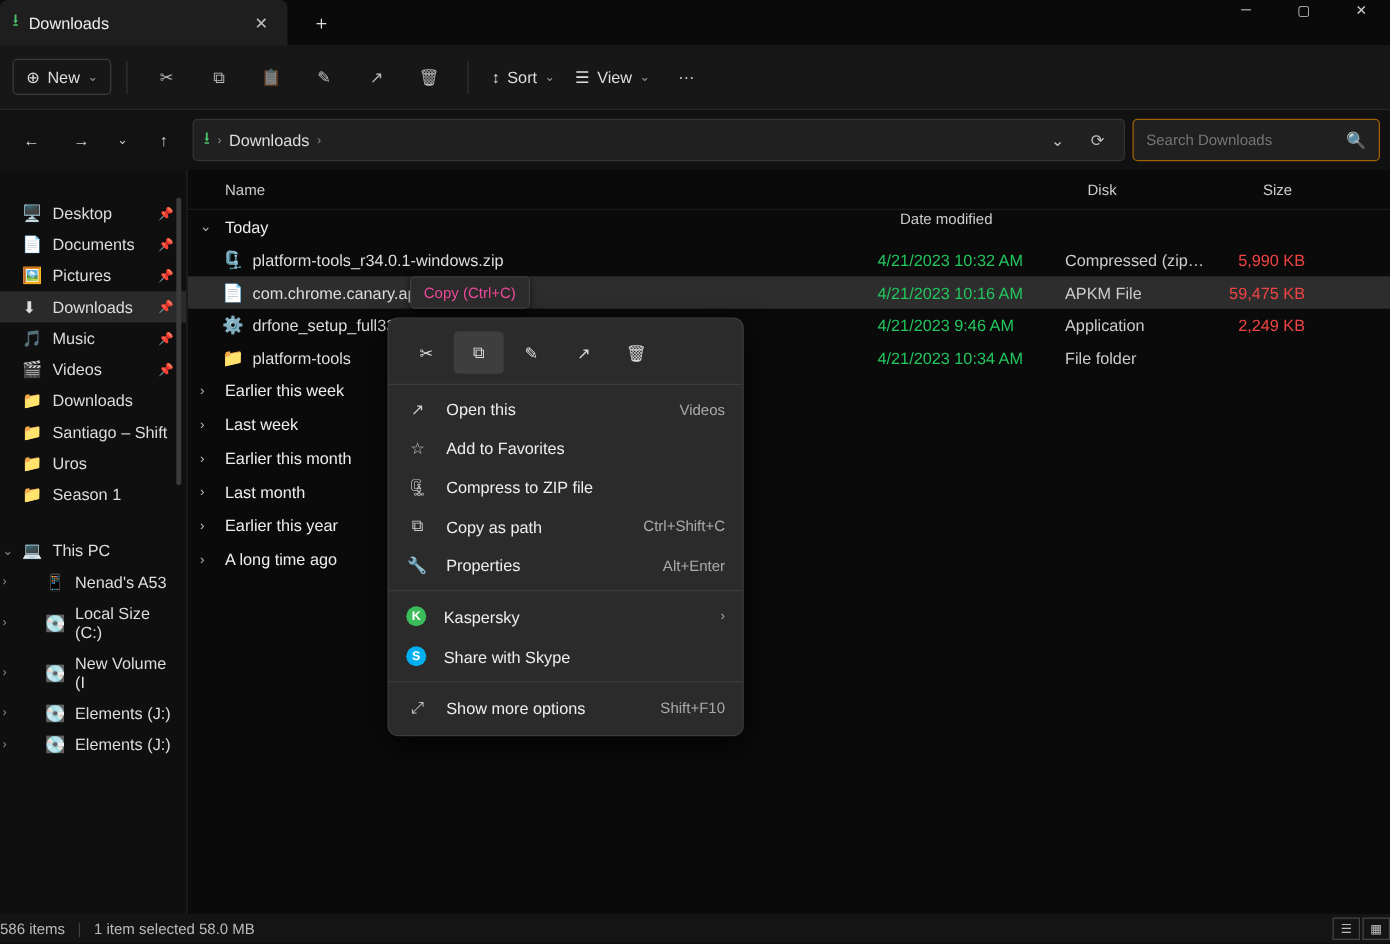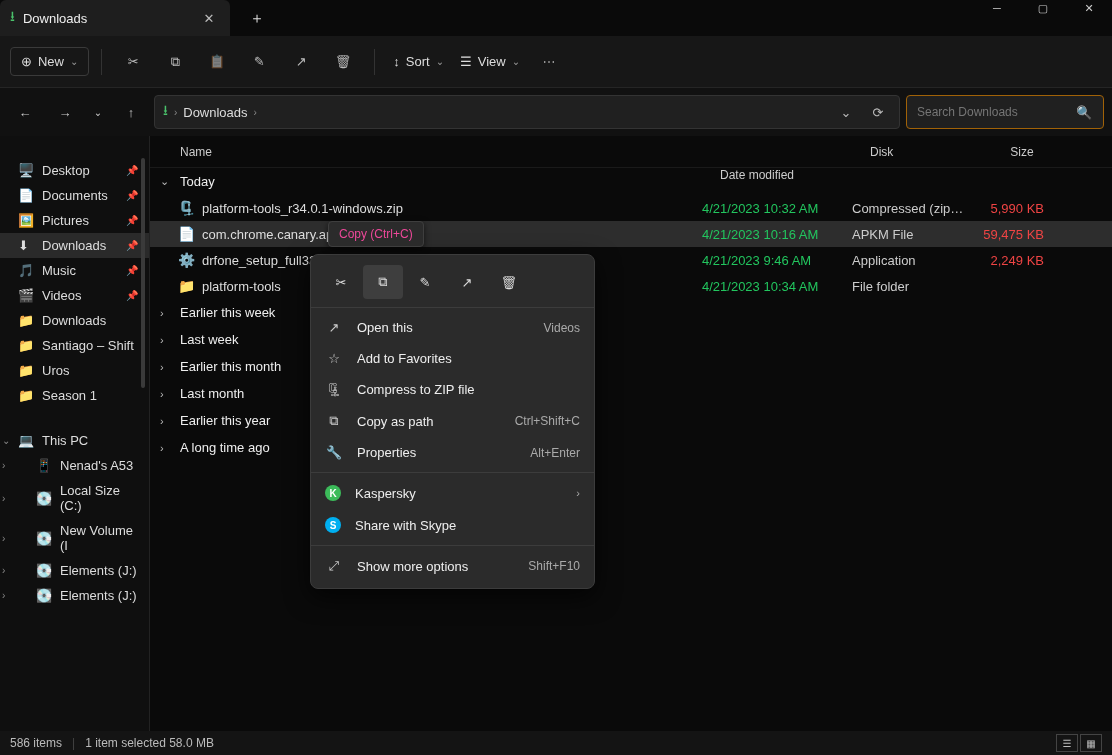--- a/index.html
+++ b/index.html
@@ -43,21 +43,21 @@
 .col-size { width:80px; text-align:center; }
 .grp { display:flex; align-items:center; gap:8px; padding:6px 6px 6px 10px; color:#eee; cursor:pointer; }
 .grp .chev { font-size:11px; color:#bbb; width:12px; }
 .row { display:flex; align-items:center; padding:5px 6px 5px 28px; cursor:pointer; }
 .row.sel { background:#2d2d2d; }
 .row .ficon { width:18px; font-size:14px; }
 .row .fname { width:524px; display:flex; align-items:center; gap:6px; }
 .row .d { width:150px; color:#22c55e; }
 .row .t { width:112px; color:#ccc; overflow:hidden; text-overflow:ellipsis; white-space:nowrap; }
 .row .s { width:80px; text-align:right; color:#ef4444; }
-.status { position:absolute; bottom:0; left:0; right:0; height:24px; background:#141414; display:flex; align-items:center; padding:0 10px; color:#bbb; font-size:12px; gap:10px; }
+.status { position:absolute; bottom:0; left:0; right:0; height:24px; background:#141414; display:flex; align-items:center; padding:0 0; color:#bbb; font-size:12px; gap:10px; }
 .status-right { margin-left:auto; display:flex; gap:2px; }
 .view-btn { width:22px; height:18px; border:1px solid #444; display:flex; align-items:center; justify-content:center; font-size:10px; cursor:pointer; }
 .ctxmenu { position:absolute; left:310px; top:254px; width:285px; background:#2b2b2b; border:1px solid #3c3c3c; border-radius:8px; box-shadow:0 8px 24px rgba(0,0,0,.7); padding:6px 0; color:#eee; font-size:13px; }
 .ctx-icon-row { display:flex; padding:4px 10px; gap:2px; }
 .ctx-icon-btn { width:40px; height:34px; display:flex; align-items:center; justify-content:center; border-radius:4px; cursor:pointer; color:#ddd; }
 .ctx-icon-btn.active { background:#3e3e3e; }
 .ctx-div { height:1px; background:#3c3c3c; margin:4px 0; }
 .ctx-item { display:flex; align-items:center; padding:8px 14px; gap:14px; cursor:pointer; position:relative; }
 .ctx-item .cicon { width:18px; text-align:center; color:#ccc; }
 .ctx-item .sc { margin-left:auto; color:#aaa; font-size:12px; }

